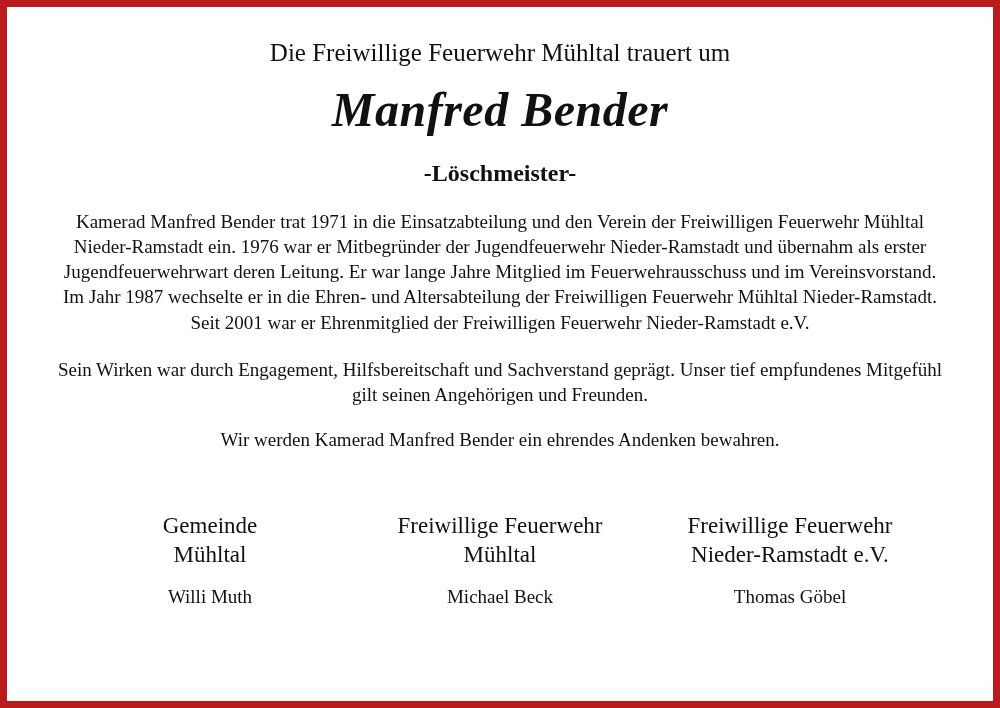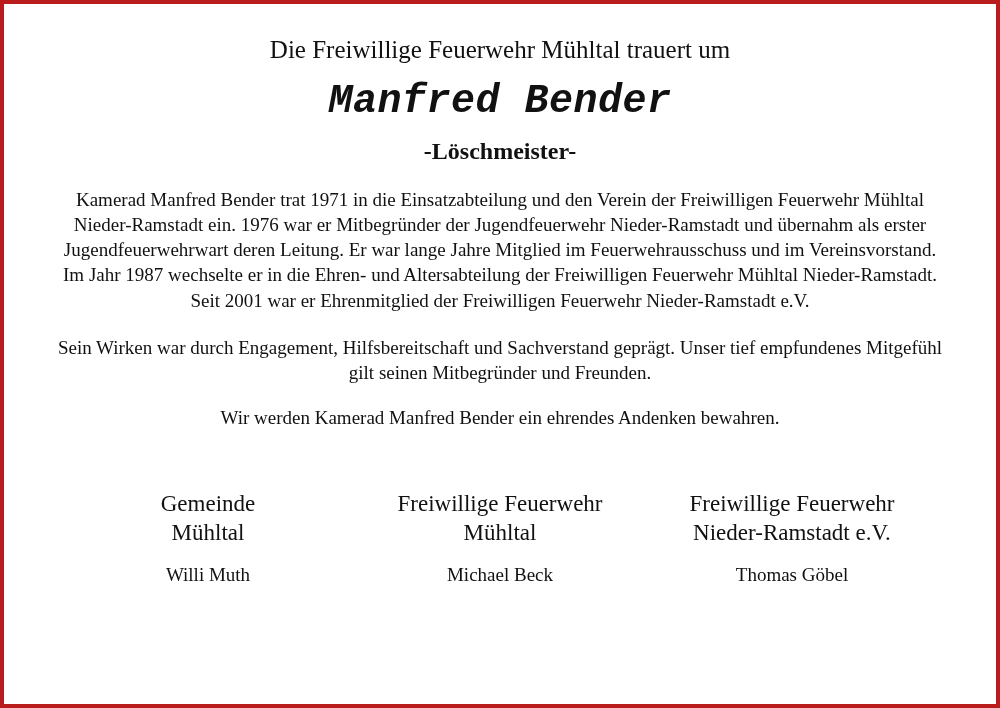--- a/index.html
+++ b/index.html
@@ -11,37 +11,36 @@
     width: 1000px;
     height: 708px;
     font-family: "Liberation Serif", serif;
     color: #111111;
     overflow: hidden;
   }
   .obituary {
     box-sizing: border-box;
     width: 1000px;
     height: 708px;
-    border: 4px solid #b91c1c;
+    border: 7px solid #b91c1c;
     background: #ffffff;
     padding: 26px 40px 0 40px;
     text-align: center;
   }
   .lead-line {
     font-size: 25px;
     line-height: 1.25;
     margin: 4px 0 14px 0;
   }
   .deceased-name {
-    font-size: 40px;
+    font-size: 48px;
     font-weight: bold;
     font-style: italic;
     letter-spacing: 0.5px;
-    margin: 4px 0 14px 0;
-    font-family: Liberation Mono, monospace;
+    margin: 4px 0 23px 0;
   }
   .rank {
     font-size: 24px;
     font-weight: bold;
     margin: 0 0 22px 0;
   }
   .death-line {
     font-size: 25px;
     margin: 0 0 26px 0;
   }
@@ -86,21 +85,21 @@
 
   <p class="lead-line">Die Freiwillige Feuerwehr Mühltal trauert um</p>
 
   <h1 class="deceased-name">Manfred Bender</h1>
 
   <p class="rank">-Löschmeister-</p>
 
 
   <p class="body-paragraph">Kamerad Manfred Bender trat 1971 in die Einsatzabteilung und den Verein der Freiwilligen Feuerwehr Mühltal Nieder-Ramstadt ein. 1976 war er Mitbegründer der Jugendfeuerwehr Nieder-Ramstadt und übernahm als erster Jugendfeuerwehrwart deren Leitung. Er war lange Jahre Mitglied im Feuerwehrausschuss und im Vereinsvorstand. Im Jahr 1987 wechselte er in die Ehren- und Altersabteilung der Freiwilligen Feuerwehr Mühltal Nieder-Ramstadt. Seit 2001 war er Ehrenmitglied der Freiwilligen Feuerwehr Nieder-Ramstadt e.V.</p>
 
-  <p class="body-paragraph tight">Sein Wirken war durch Engagement, Hilfsbereitschaft und Sachverstand geprägt. Unser tief empfundenes Mitgefühl gilt seinen Mitbegründer und Freunden.</p>
+  <p class="body-paragraph tight">Sein Wirken war durch Engagement, Hilfsbereitschaft und Sachverstand geprägt. Unser tief empfundenes Mitgefühl gilt seinen Angehörigen und Freunden.</p>
 
   <p class="body-paragraph tight">Wir werden Kamerad Manfred Bender ein ehrendes Andenken bewahren.</p>
 
   <div class="signatories">
 
     <div class="signatory">
       <div class="org-name">Gemeinde
 Mühltal</div>
       <div class="person-name">Willi Muth</div>
 

